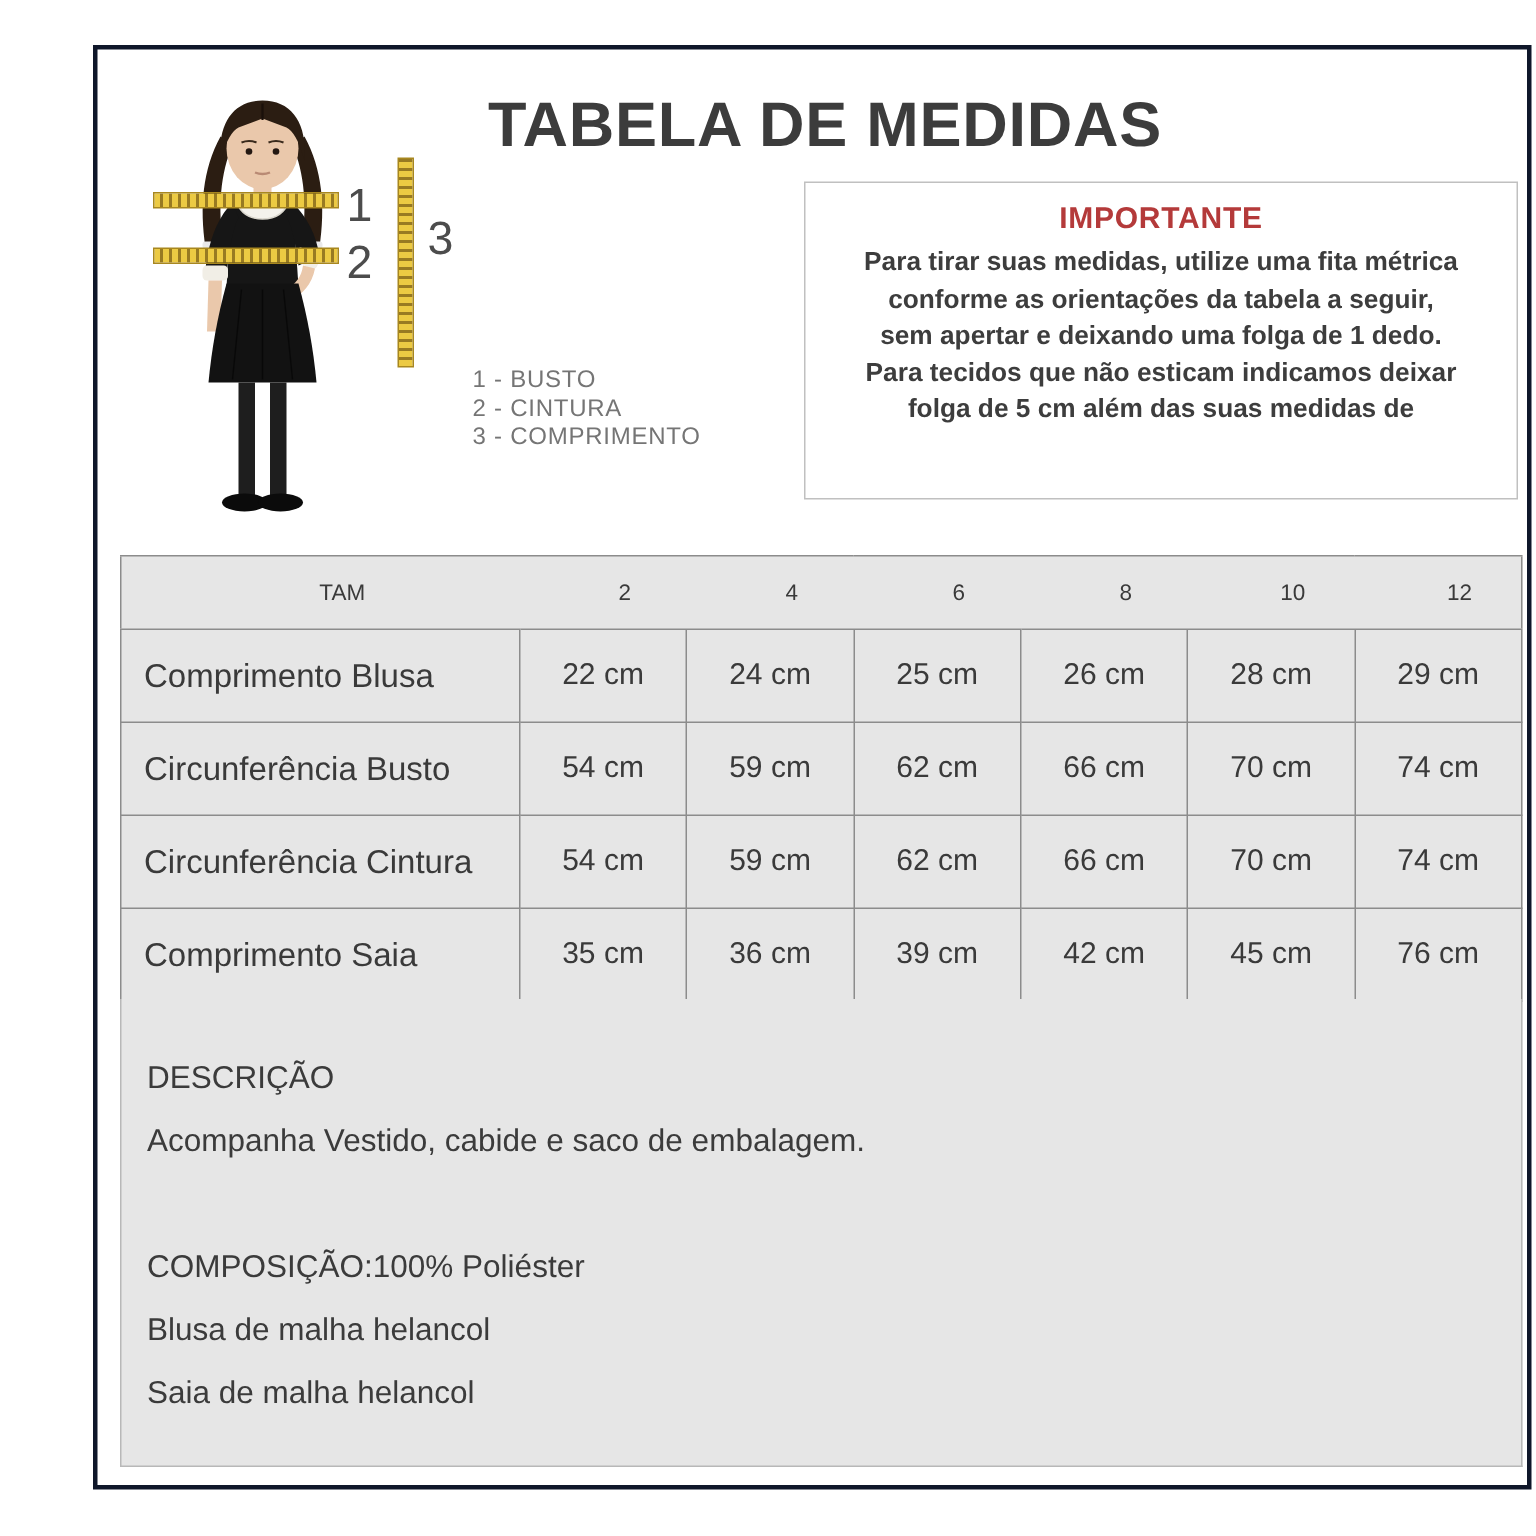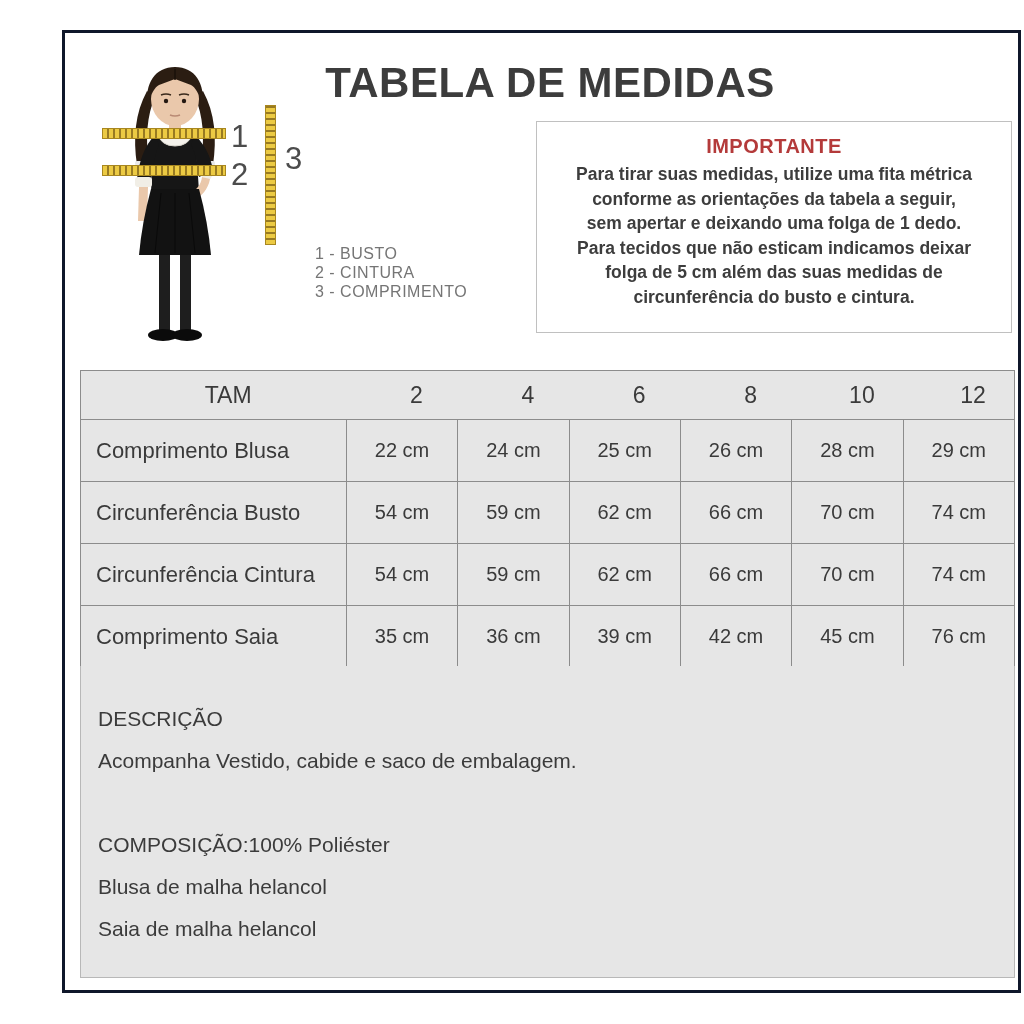--- a/index.html
+++ b/index.html
@@ -57,21 +57,21 @@
 
   
   .sizes-wrap{left:15px;top:337px;}
   table.sizes{
     border-collapse:collapse;table-layout:fixed;width:935px;
     background:#e6e6e6;border:1px solid #8c8c8c;
   }
   table.sizes th,table.sizes td{
     border:1px solid #8c8c8c;font-weight:normal;color:#3a3a3a;padding:0;
   }
-  table.sizes thead th{border-left:none;border-right:none;height:48px;font-size:23px;padding-left:29px;}
+  table.sizes thead th{border-left:none;border-right:none;height:48px;font-size:15px;padding-left:29px;}
   table.sizes tbody tr{height:62px;}
   table.sizes tbody th{text-align:left;padding-left:15px;font-size:22px;}
   table.sizes td{text-align:center;font-size:20px;}
   .col-label{width:265px;}
   .col-size{width:111px;}
 
   
   .descr{
     left:15px;top:633px;width:935px;height:312px;box-sizing:border-box;
     background:#e6e6e6;border:1px solid #b8b8b8;border-top:none;
@@ -133,21 +133,20 @@
   </div>
 
   <div class="abs important">
     <div class="important-heading" style="color:#b43a3a">IMPORTANTE</div>
     <div class="important-body">
       <div>Para tirar suas medidas, utilize uma fita métrica</div>
       <div>conforme as orientações da tabela a seguir,</div>
       <div>sem apertar e deixando uma folga de 1 dedo.</div>
       <div>Para tecidos que não esticam indicamos deixar</div>
       <div>folga de 5 cm além das suas medidas de</div>
-      <div>circunferência do busto e cintura.</div>
     </div>
   </div>
 
   <div class="abs sizes-wrap">
     <table class="sizes">
       <colgroup>
         <col class="col-label">
           <col class="col-size">
           <col class="col-size">
           <col class="col-size">

